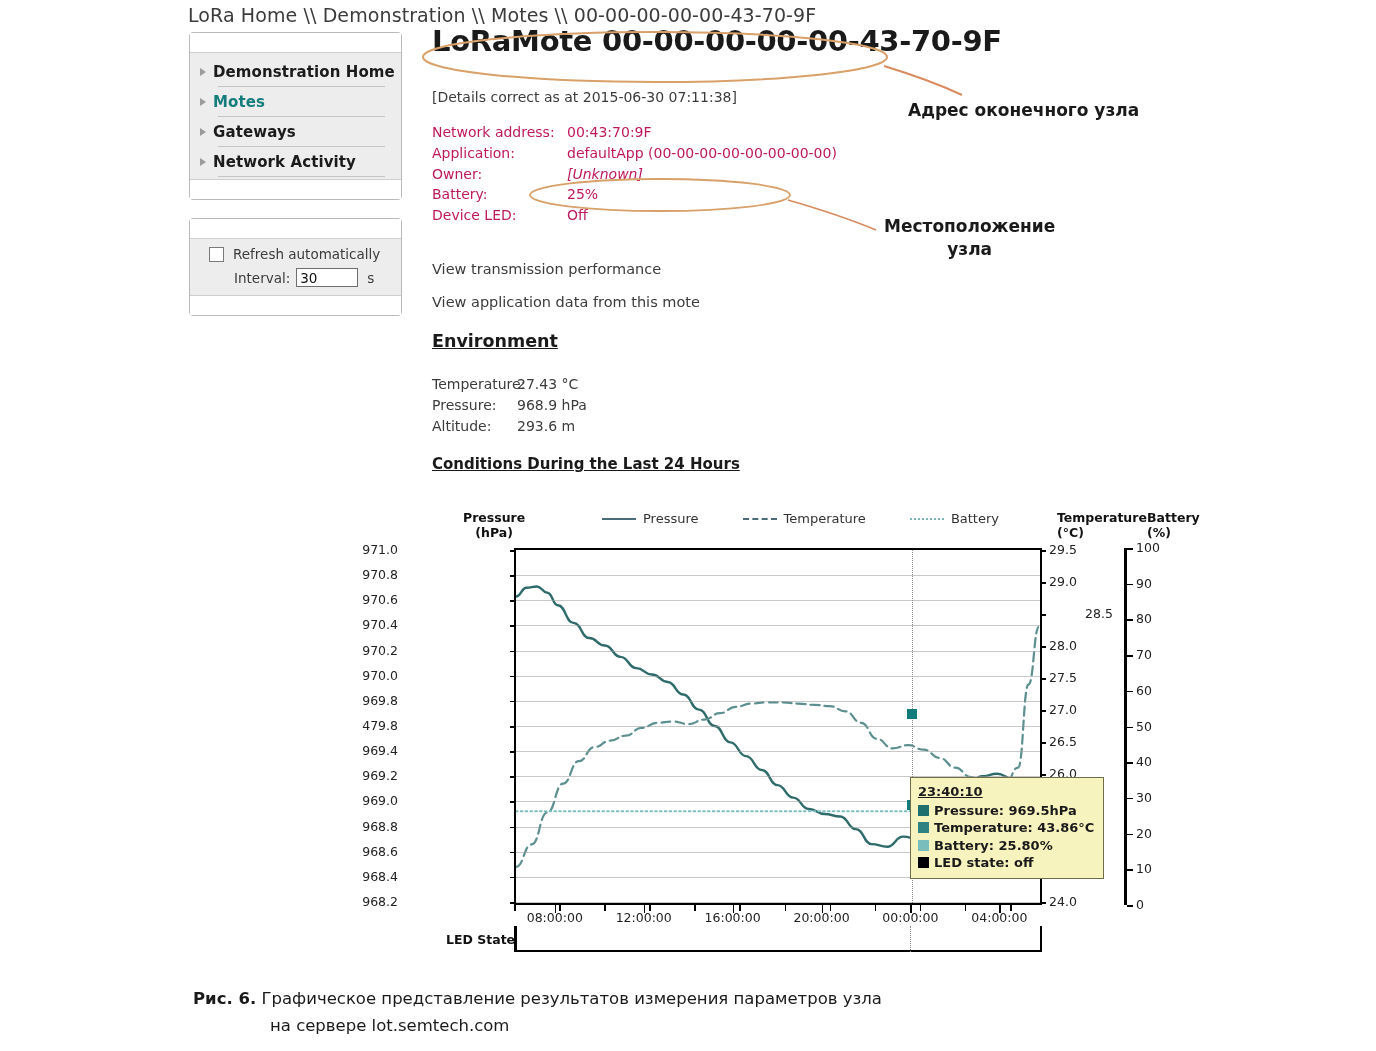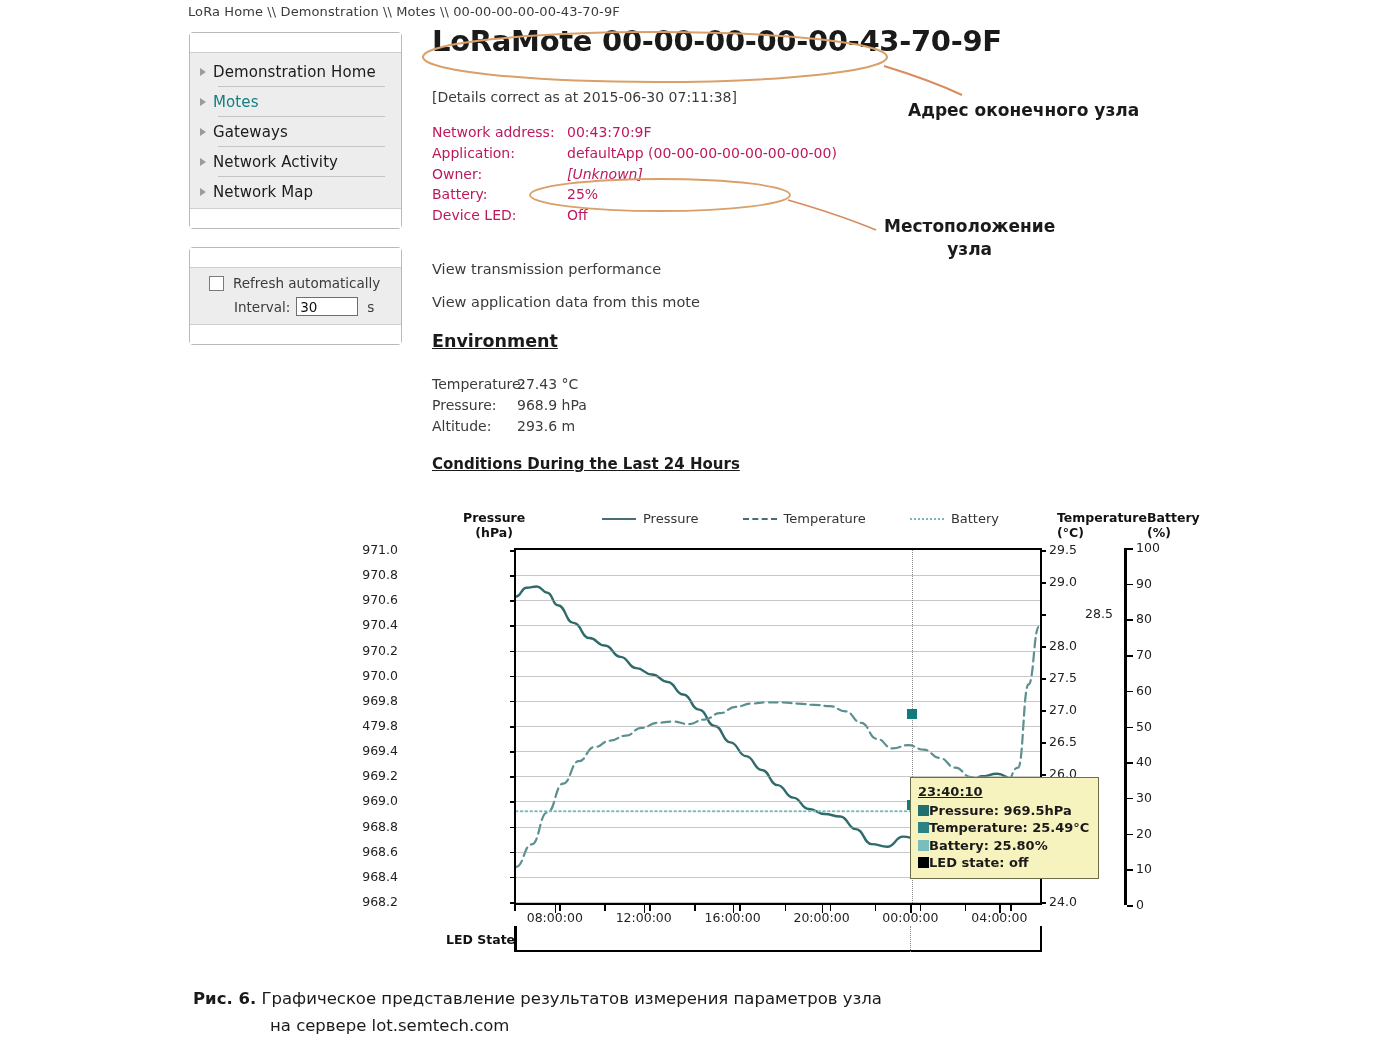--- a/index.html
+++ b/index.html
@@ -11,21 +11,21 @@
     position: relative;
     font-family: "DejaVu Sans", "Liberation Sans", sans-serif;
     color: #231f20;
     overflow: hidden;
   }
 
   
   .breadcrumb {
     position: absolute;
     left: 188px; top: 4px;
-    font-size: 13px;
+    font-size: 19px;
     color: #3b3b3b;
     letter-spacing: .1px;
     white-space: nowrap;
   }
 
   
   .sidebar {
     position: absolute;
     left: 189px; top: 32px;
     width: 213px;
@@ -62,21 +62,21 @@
   .tri {
     width: 0; height: 0;
     border-left: 6px solid #9b9b9b;
     border-top: 4.5px solid transparent;
     border-bottom: 4.5px solid transparent;
     margin-right: 7px;
     flex: none;
   }
   .nav-label {
     font-size: 15px;
-    font-weight: normal;
+    font-weight: bold;
     color: #1b1b1b;
     letter-spacing: .1px;
   }
   .nav-item.active .nav-label { color: #167d7d; }
 
   .refresh-panel { margin-top: 18px; }
   .refresh-body { padding: 7px 6px 8px 6px; }
   .refresh-row {
     display: flex;
     align-items: center;
@@ -300,21 +300,21 @@
     border: 1px solid #6d6d4a;
     padding: 5px 9px 6px 7px;
     font-size: 13px;
     font-weight: bold;
     color: #1a1a1a;
     line-height: 17.5px;
     white-space: nowrap;
     z-index: 8;
   }
   .tt-time { text-decoration: underline; margin-bottom: 1px; }
-  .tt-row { display: flex; align-items: center; }
+  .tt-row { display: flex; align-items: center; gap: 5px; }
   .sw { width: 11px; height: 11px; flex: none; }
 
   .led-label {
     position: absolute;
     left: 14px; top: 432px;
     font-size: 12.5px;
     font-weight: bold;
     color: #111;
   }
   .led-bar {
@@ -365,24 +365,20 @@
       <div class="nav-item">
         <span class="tri"></span>
         <span class="nav-label">Gateways</span>
       </div>
       <div class="nav-sep"></div>
       <div class="nav-item">
         <span class="tri"></span>
         <span class="nav-label">Network Activity</span>
       </div>
       <div class="nav-sep"></div>
-      <div class="nav-item">
-        <span class="tri"></span>
-        <span class="nav-label">Network Map</span>
-      </div>
     </div>
     <div class="panel-cap bottom"></div>
   </div>
 
   <div class="panel refresh-panel">
     <div class="panel-cap"></div>
     <div class="refresh-body">
       <div class="refresh-row">
         <span class="chk"></span>
         <span>Refresh automatically</span>
@@ -569,21 +565,21 @@
   <div class="batt-axis"></div>
 
   <div class="tooltip">
     <div class="tt-time">23:40:10</div>
     <div class="tt-row">
       <span class="sw" style="background:#1f6f6f"></span>
       <span>Pressure: 969.5hPa</span>
     </div>
     <div class="tt-row">
       <span class="sw" style="background:#2f8282"></span>
-      <span>Temperature: 25.49°C</span>
+      <span>Temperature: 43.86°C</span>
     </div>
     <div class="tt-row">
       <span class="sw" style="background:#79bdbd"></span>
       <span>Battery: 25.80%</span>
     </div>
     <div class="tt-row">
       <span class="sw" style="background:#000"></span>
       <span>LED state: off</span>
     </div>
   </div>

